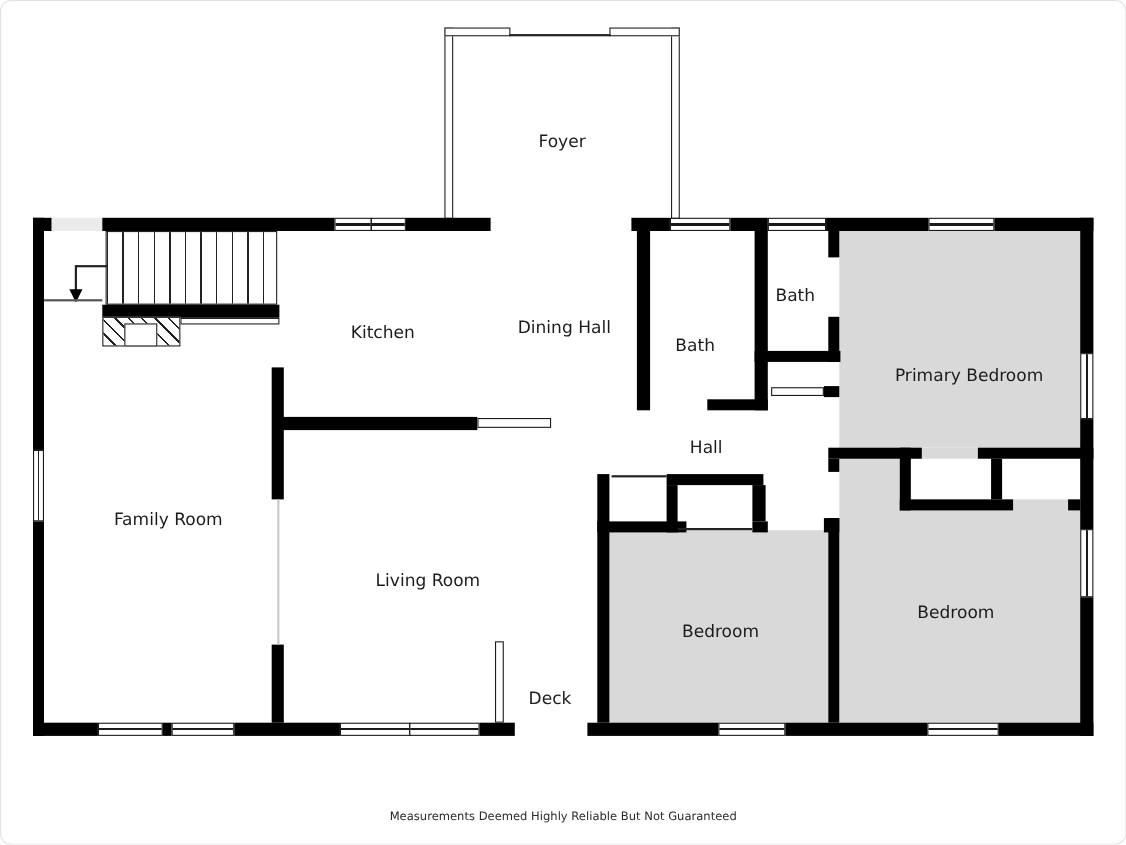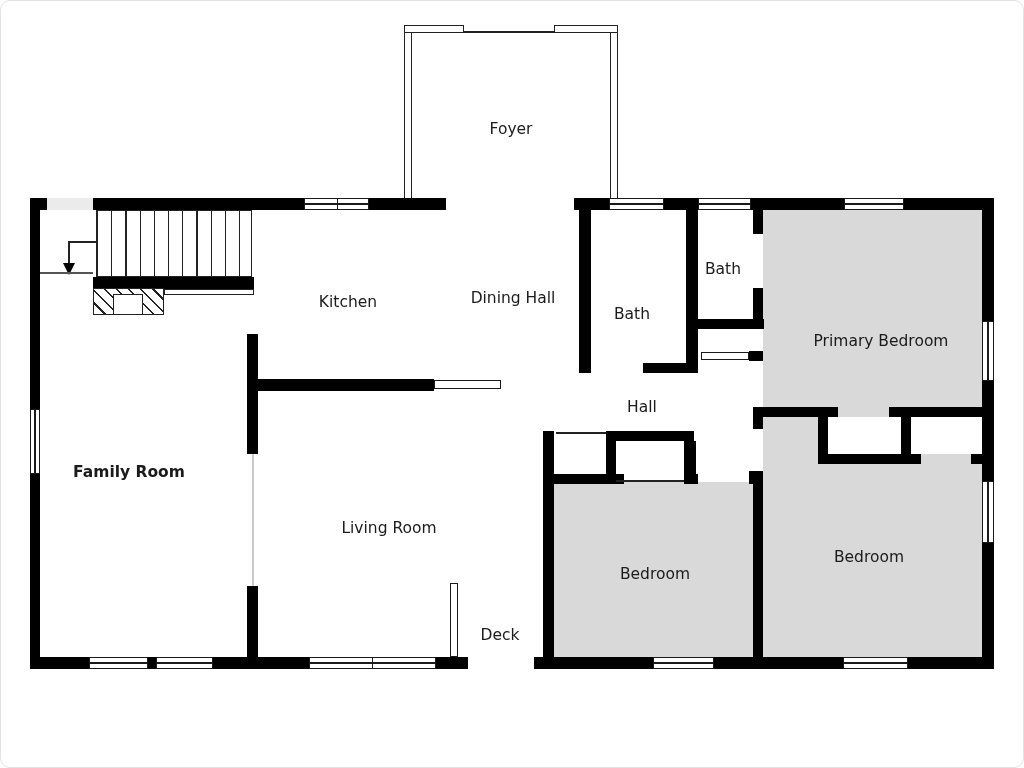--- a/index.html
+++ b/index.html
@@ -137,20 +137,21 @@
 
   <div class="open" style="left:449px;top:582px;width:8px;height:74px;"></div>
 
   <div class="lbl" style="left:510px;top:128px;">Foyer</div>
   <div class="lbl" style="left:347px;top:301px;">Kitchen</div>
   <div class="lbl" style="left:512px;top:297px;">Dining Hall</div>
   <div class="lbl" style="left:631px;top:313px;">Bath</div>
   <div class="lbl" style="left:722px;top:268px;">Bath</div>
   <div class="lbl" style="left:880px;top:294px;margin-top:46px;">Primary Bedroom</div>
   <div class="lbl" style="left:641px;top:406px;text-align:right;">Hall</div>
-  <div class="lbl" style="left:128px;top:471px;font-weight:bold;">Family Room</div>
+  <div class="lbl" style="left:152px;top:471px;">Family Room</div>
   <div class="lbl" style="left:388px;top:527px;text-align:center;">Living Room</div>
   <div class="lbl" style="left:654px;top:573px;">Bedroom</div>
   <div class="lbl" style="left:868px;top:556px;">Bedroom</div>
   <div class="lbl" style="left:499px;top:634px;">Deck</div>
 
+  <div class="disclaimer">Measurements Deemed Highly Reliable But Not Guaranteed</div>
 
 </div>
 
 </body></html>

